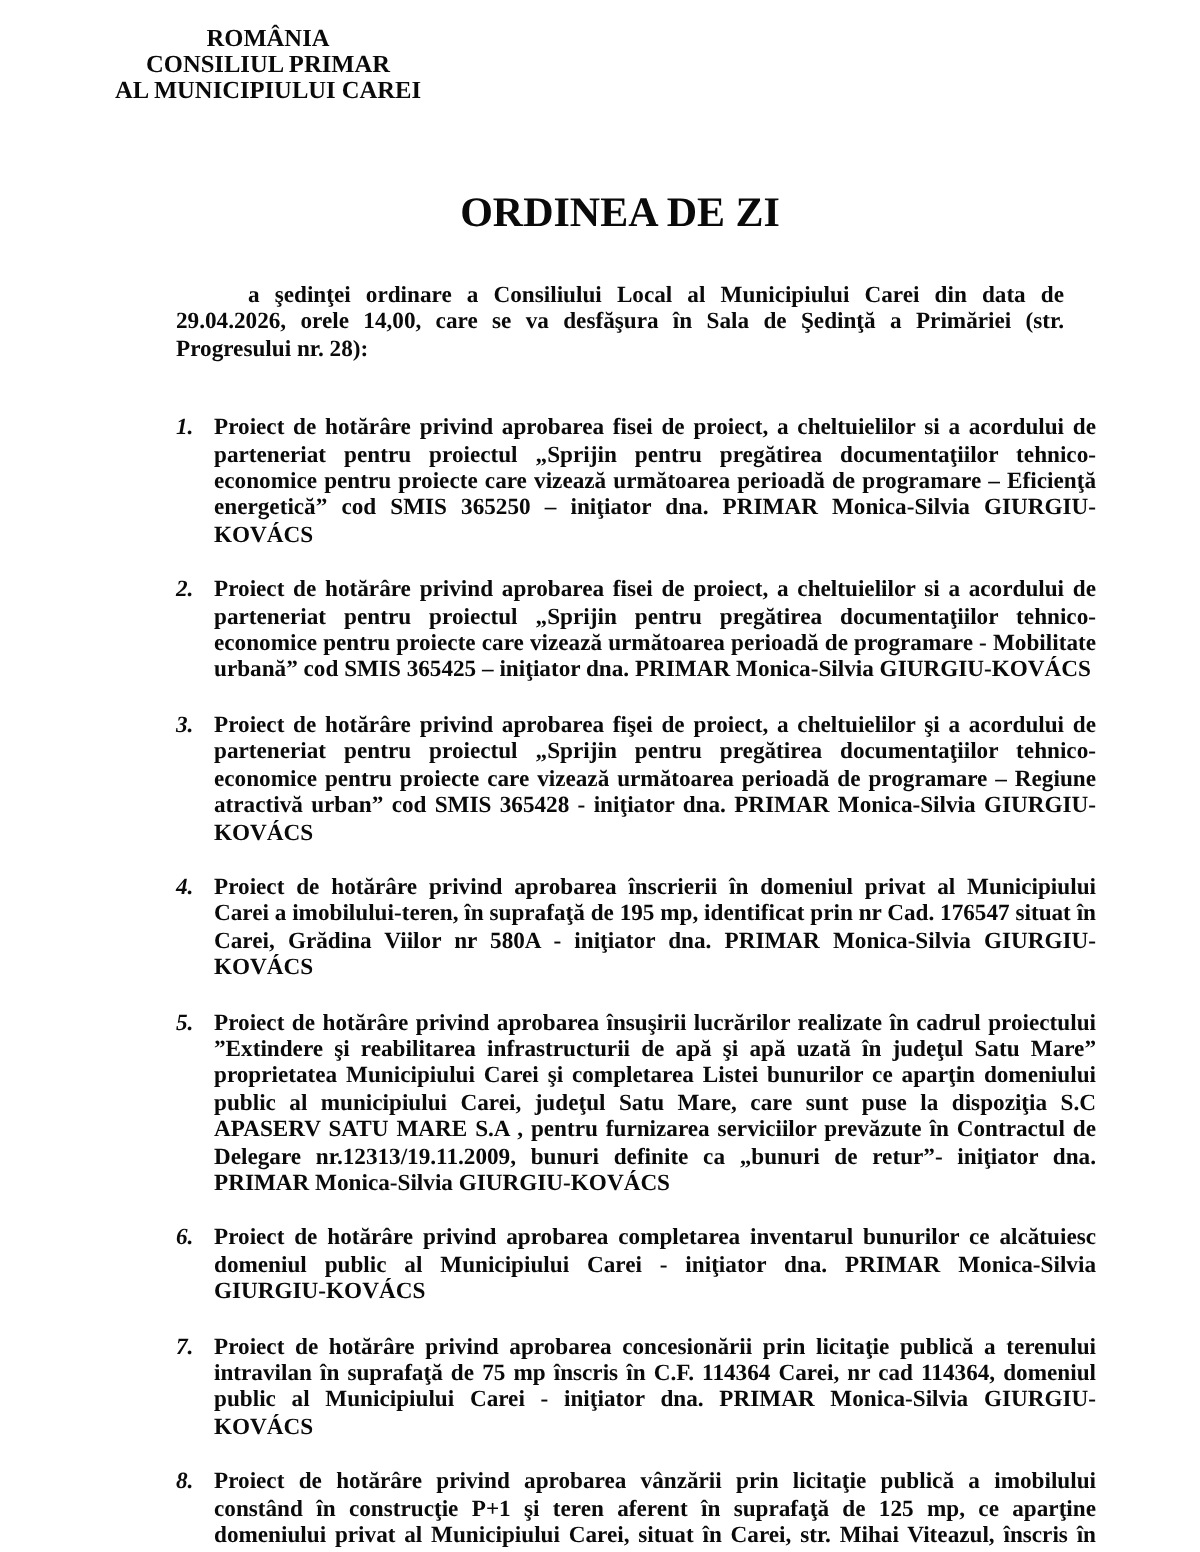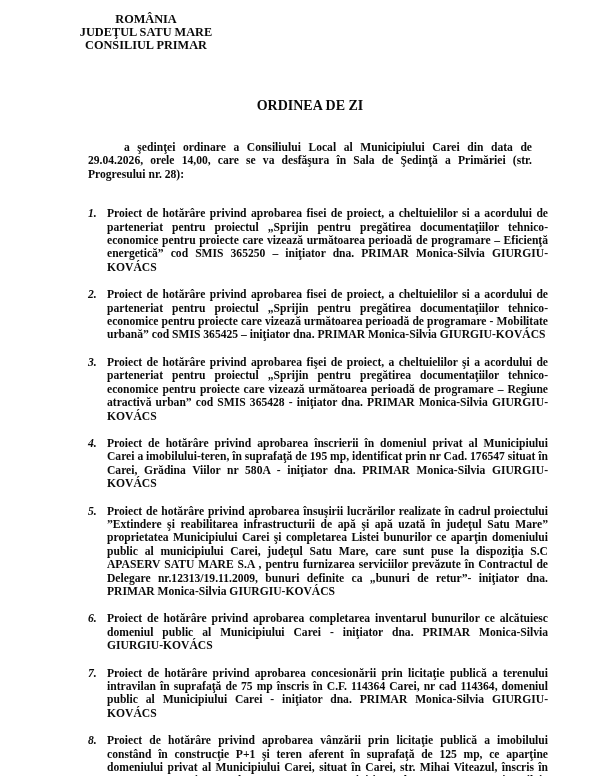--- a/index.html
+++ b/index.html
@@ -13,38 +13,38 @@
     height: 776px;
     background: #ffffff;
     overflow: hidden;
     color: #0a0a0a;
     font-family: "Liberation Serif", "DejaVu Serif", serif;
     font-weight: bold;
   }
   .org-header {
     position: absolute;
     top: 13px;
-    left: 20px;
+    left: 8px;
     width: 252px;
     text-align: center;
     font-size: 12.3px;
     line-height: 13.2px;
     font-weight: bold;
   }
   .content {
     position: absolute;
     top: 0;
     left: 72px;
     width: 476px;
   }
   .title {
     margin: 0;
     margin-top: 97px;
     text-align: center;
-    font-size: 14px;
+    font-size: 21px;
     line-height: 18px;
     font-weight: bold;
   }
   .intro {
     margin: 16px;
     margin-top: 26px;
     text-indent: 36px;
     text-align: justify;
     font-size: 11.6px;
     line-height: 13.4px;
@@ -73,22 +73,22 @@
     font-weight: bold;
   }
 </style>
 </head>
 <body>
 
 <div class="page">
 
   <div class="org-header">
     <div>ROMÂNIA</div>
-    <div>JUDEŢUL SATU MARE</div>
     <div>CONSILIUL PRIMAR</div>
+    <div>AL MUNICIPIULUI CAREI</div>
   </div>
 
   <div class="content">
     <h1 class="title">ORDINEA DE ZI</h1>
 
     <p class="intro">a şedinţei ordinare a Consiliului Local al Municipiului Carei din data de 29.04.2026, orele 14,00, care se va desfăşura în Sala de Şedinţă a Primăriei (str. Progresului nr. 28):</p>
 
     <ol class="items">
       <li class="item">
         <span class="num">1.</span>

